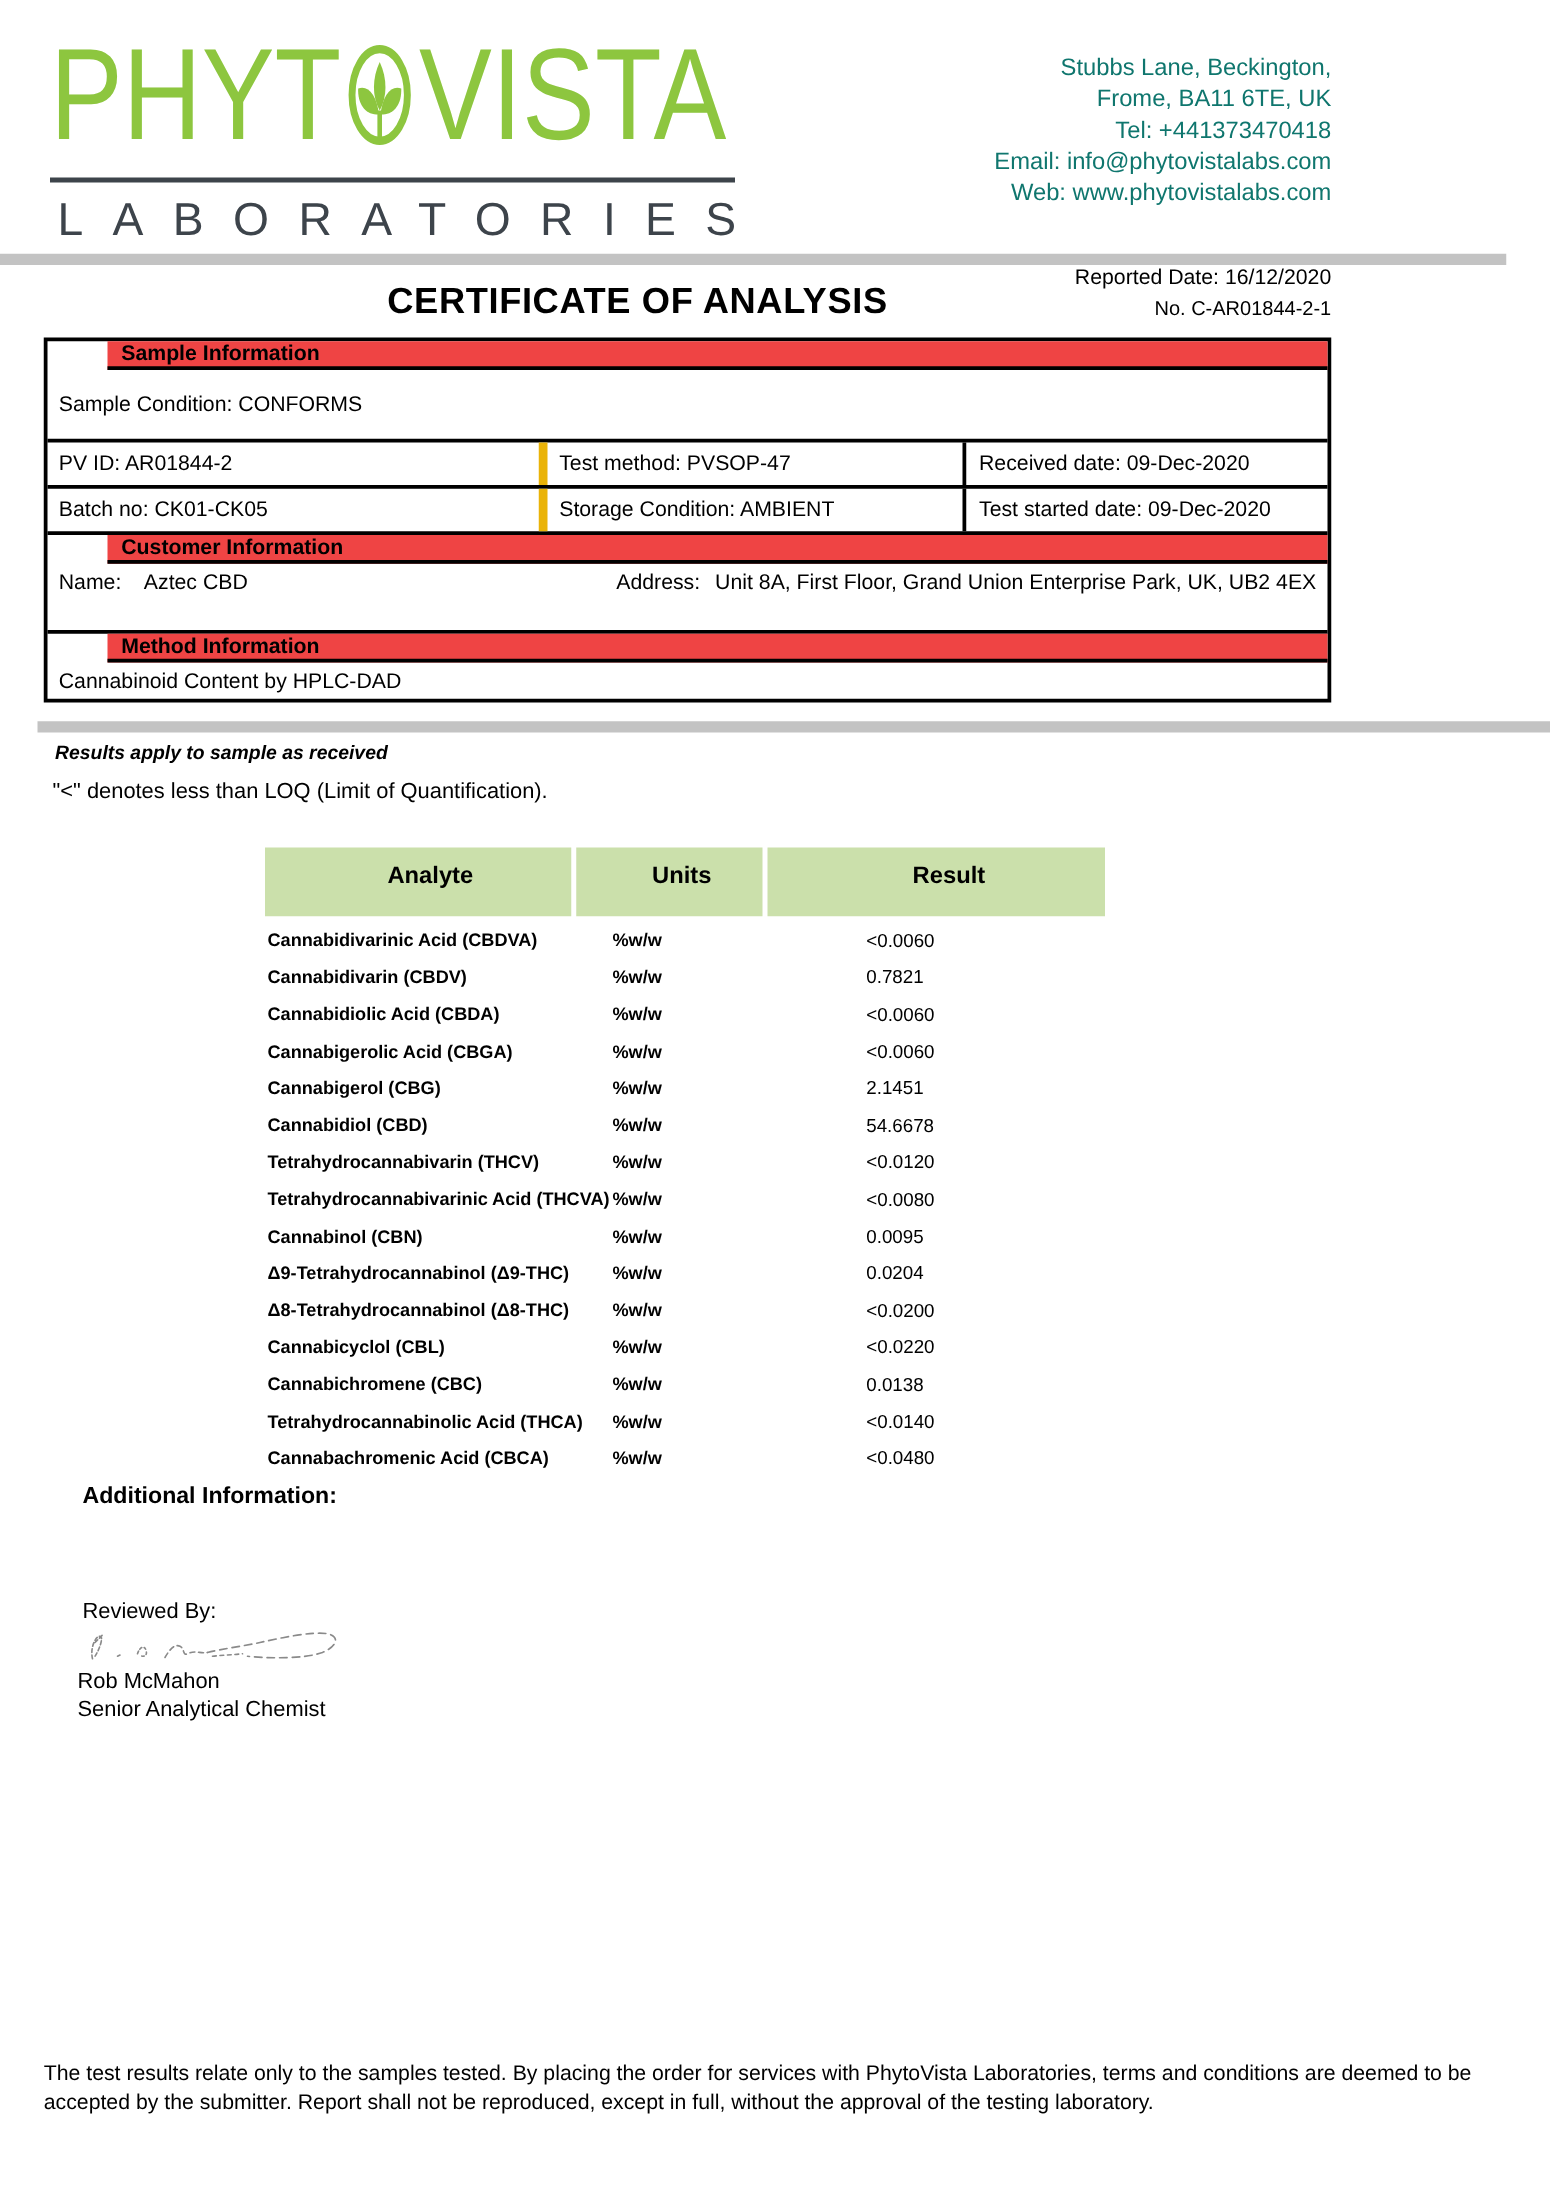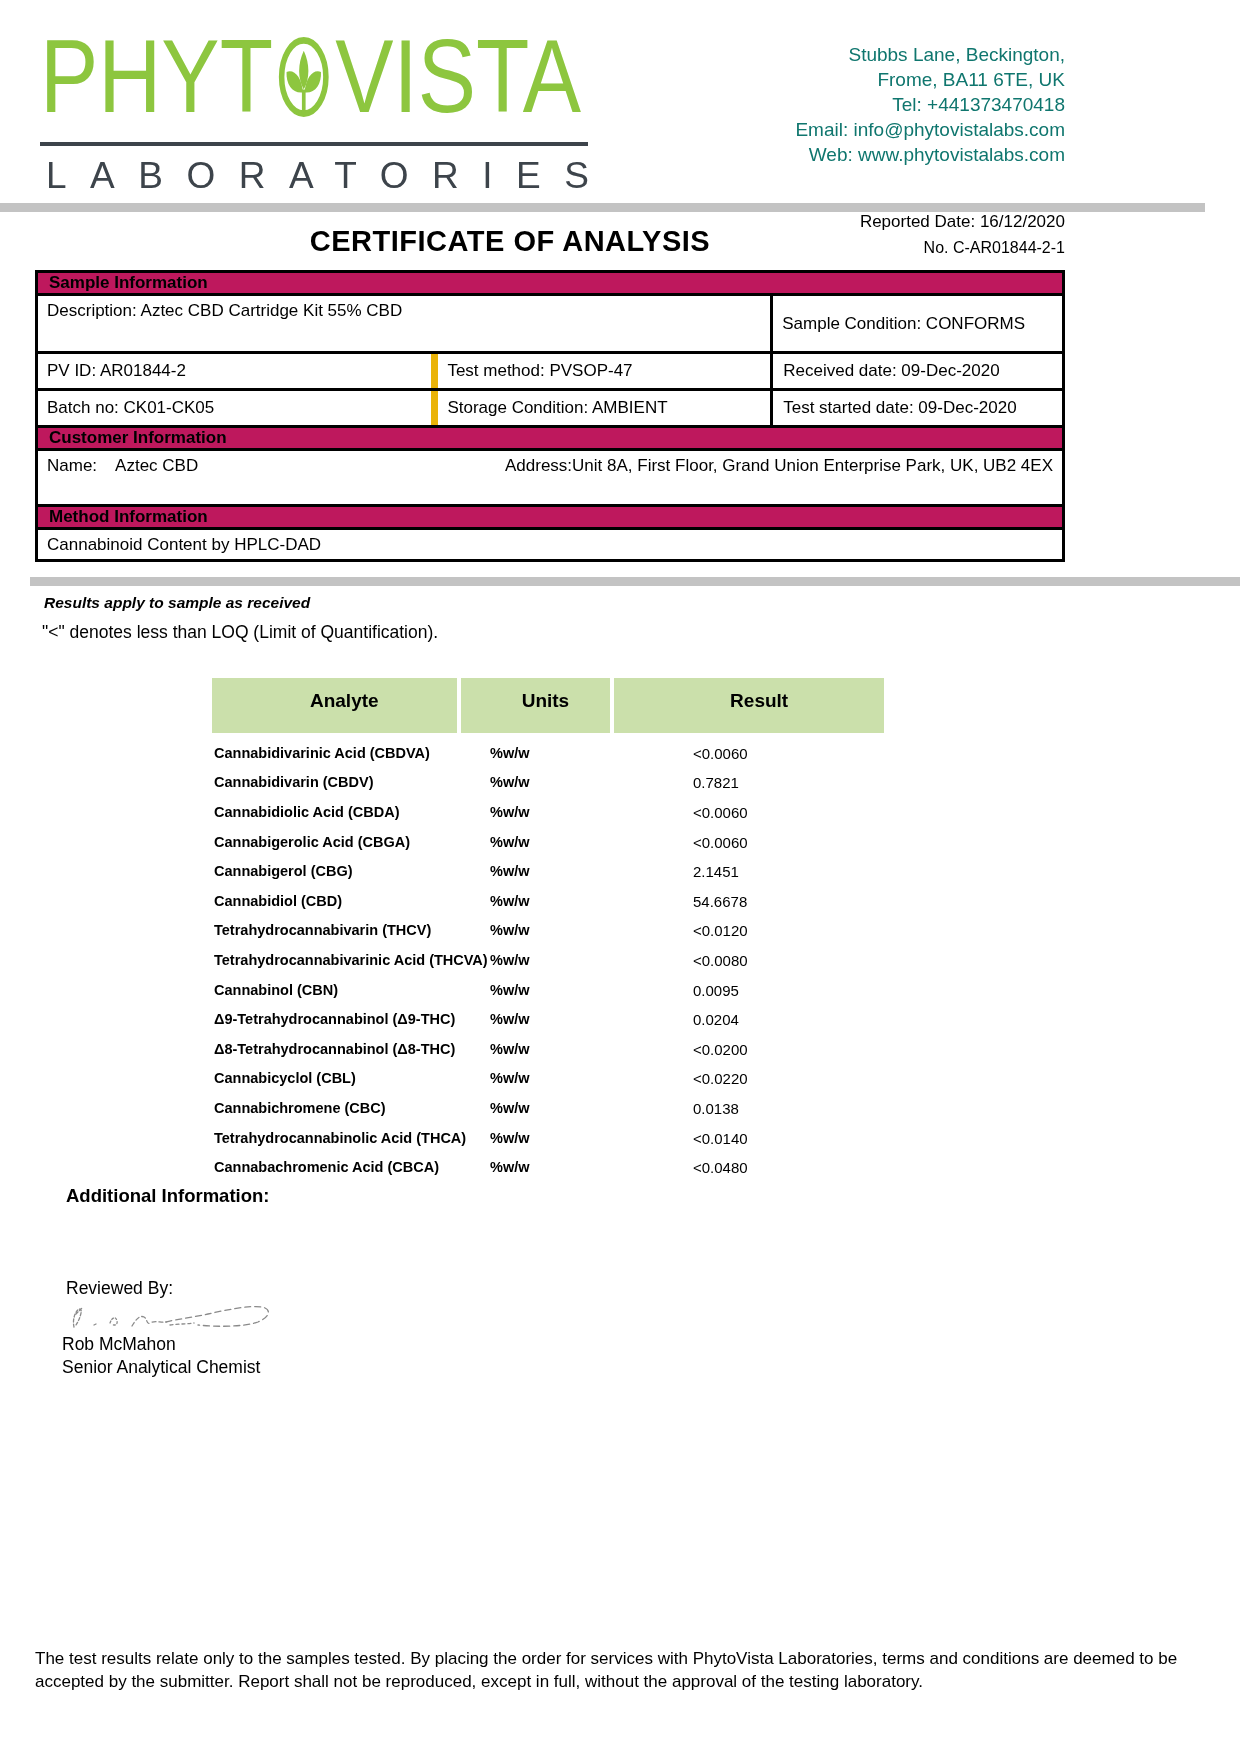--- a/index.html
+++ b/index.html
@@ -22,33 +22,33 @@
   
   .graybar1 { position:absolute; left:0; top:203px; width:1205px; height:9px; background:#c3c3c3; }
   .graybar2 { position:absolute; left:30px; top:577px; width:1210px; height:9px; background:#c3c3c3; }
   .reported { position:absolute; right:175px; top:212px; font-size:17px; }
   .coa-title { position:absolute; left:35px; top:225px; width:950px; text-align:center;
                font-size:29px; font-weight:bold; letter-spacing:0.5px; }
   .coa-no { position:absolute; right:175px; top:239px; font-size:16px; }
 
   
   .info-table { position:absolute; left:35px; top:270px; width:1030px; border:3px solid #000; background:#fff; }
-  .sec-header { background:#be185d; border-bottom:3px solid #000; height:23px;
-                display:flex; align-items:center; padding-left:11px; font-weight:bold; font-size:17px; }
+  .sec-header { background:#ef4444; border-bottom:3px solid #000; height:23px;
+                display:flex; align-items:center; padding-left:11px; font-weight:bold; font-size:17px;margin-left:48px; }
   .row-desc { display:flex; height:58px; border-bottom:3px solid #000; }
   .cell-desc { flex:0 0 71.8%; border-right:3px solid #000; padding:5px 9px; font-size:17px; }
   .cell-cond { flex:1; display:flex; align-items:center; padding:0 9px; font-size:17px; }
   .row-3col { display:flex; height:37px; border-bottom:3px solid #000; font-size:17px; }
   .row-3col .c1 { flex:0 0 39.1%; border-right:7px solid #eab308; display:flex; align-items:center; padding:0 9px; }
   .row-3col .c2 { flex:0 0 32.7%; border-right:3px solid #000; display:flex; align-items:center; padding:0 9px; }
   .row-3col .c3 { flex:1; display:flex; align-items:center; padding:0 10px; }
   .row-customer { height:56px; border-bottom:3px solid #000; padding:5px 9px 7px 9px;
                   display:flex; flex-direction:row; justify-content:space-between; font-size:17px; }
   .lbl-gap1 { margin-left:18px; }
-  .lbl-gap2 { }
+  .lbl-gap2 { margin-left:12px; }
   .row-method { height:29px; display:flex; align-items:center; padding:0 9px; font-size:17px; }
 
   
   .note-italic { position:absolute; left:44px; top:594px; font-size:15.5px; font-weight:bold; font-style:italic; }
   .note-loq { position:absolute; left:42px; top:622px; font-size:17.5px; }
 
   
   .results { position:absolute; left:212px; top:678px; width:672px; }
   .res-head { display:flex; gap:4px; }
   .res-head .hc { background:#cbe0ab; height:55px; padding-top:12px; text-align:center;
@@ -98,21 +98,20 @@
 
   <div class="graybar1"></div>
 
   <div class="reported">Reported Date: 16/12/2020</div>
   <div class="coa-title">CERTIFICATE OF ANALYSIS</div>
   <div class="coa-no">No. C-AR01844-2-1</div>
 
   <div class="info-table">
     <div class="sec-header">Sample Information</div>
     <div class="row-desc">
-      <div class="cell-desc">Description: Aztec CBD Cartridge Kit 55% CBD</div>
       <div class="cell-cond">Sample Condition: CONFORMS</div>
     </div>
     <div class="row-3col">
       <div class="c1">PV ID: AR01844-2</div>
       <div class="c2">Test method: PVSOP-47</div>
       <div class="c3">Received date: 09-Dec-2020</div>
     </div>
     <div class="row-3col">
       <div class="c1">Batch no: CK01-CK05</div>
       <div class="c2">Storage Condition: AMBIENT</div>

